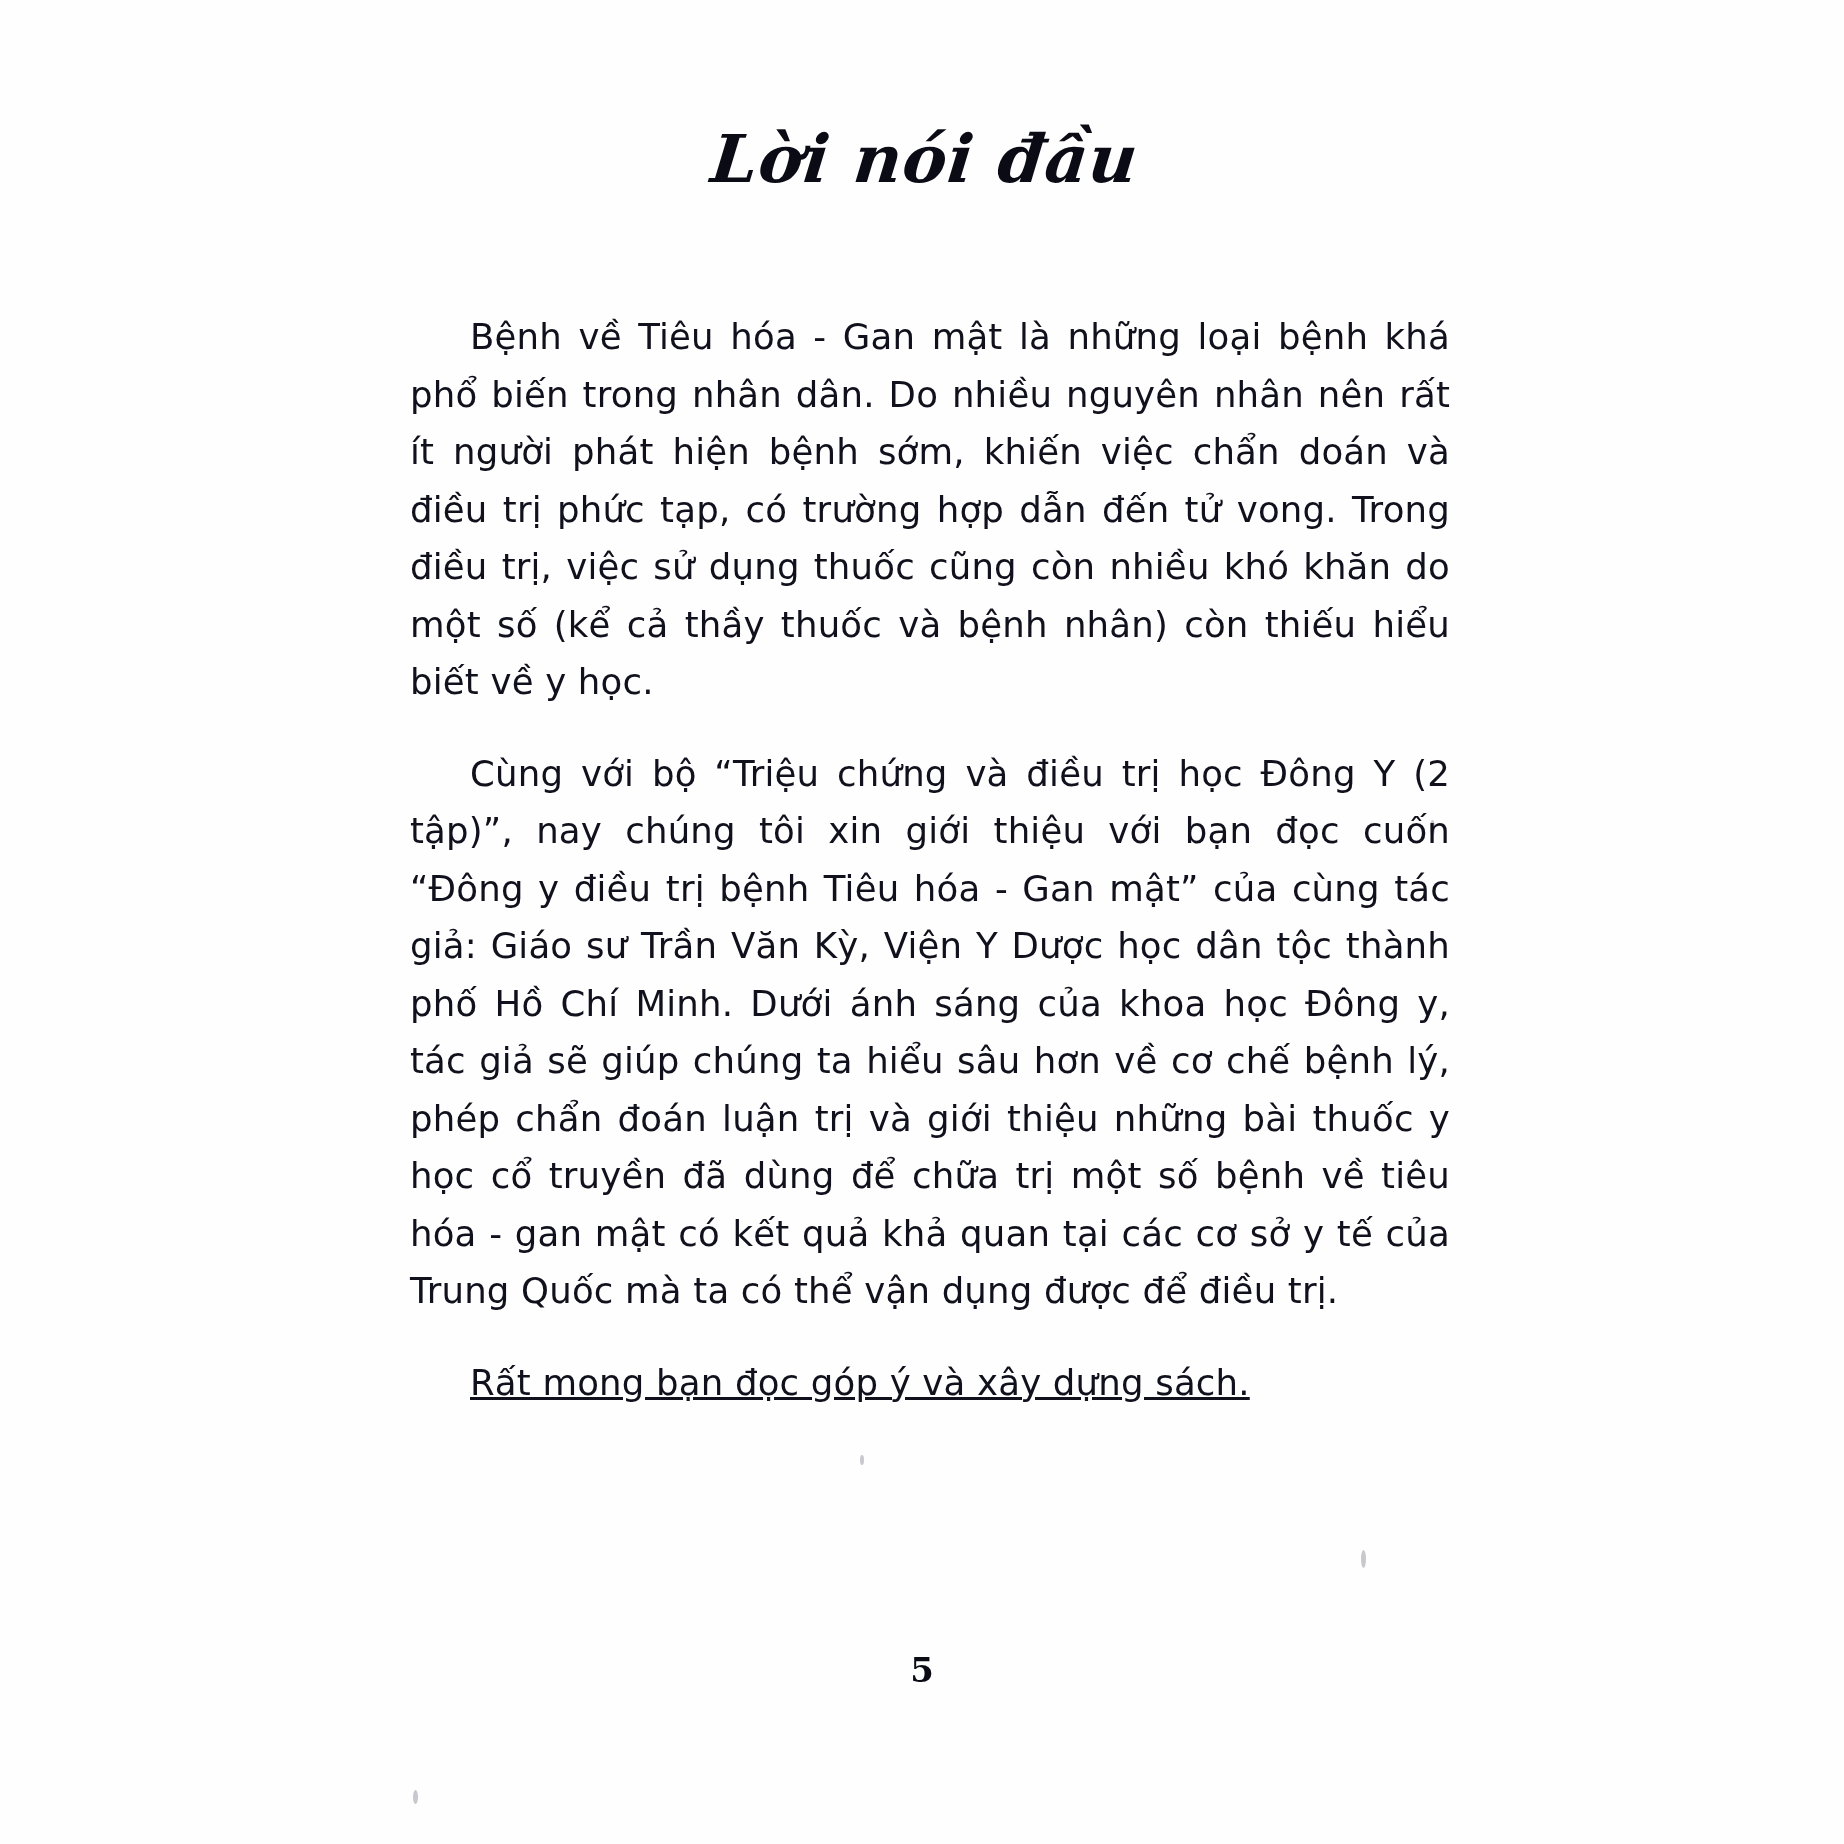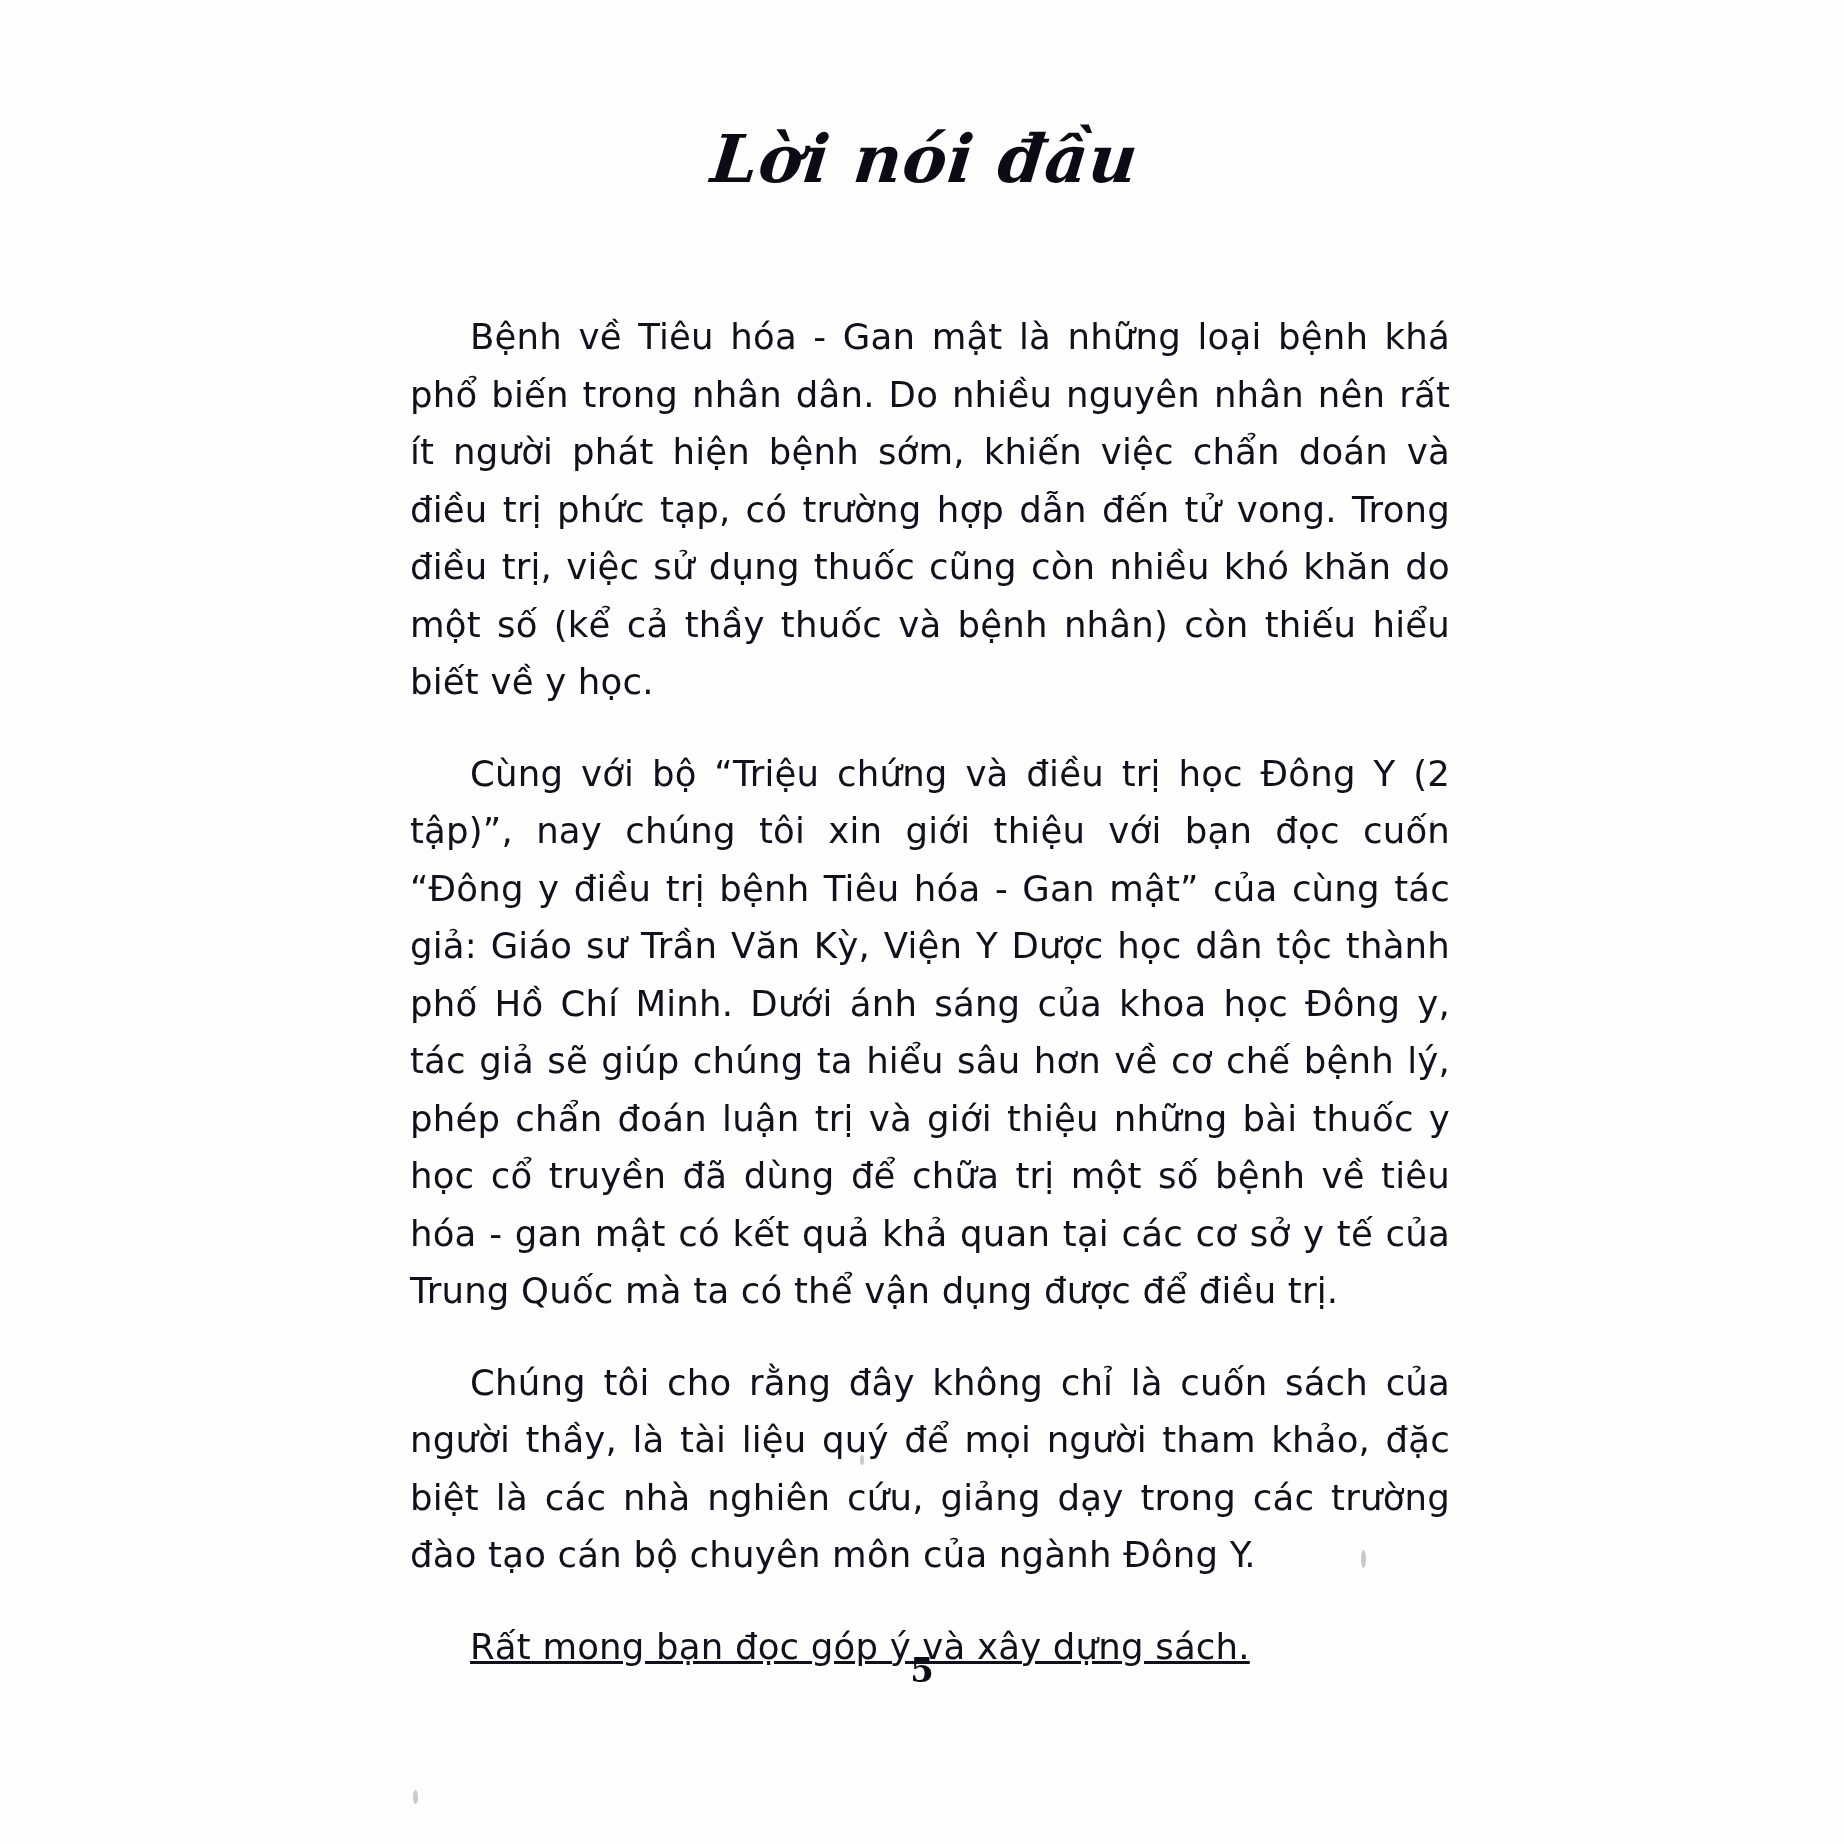--- a/index.html
+++ b/index.html
@@ -88,21 +88,20 @@
   <div class="speck" style="left:413px; top:1790px; width:5px; height:14px;"></div>
   <div class="speck" style="left:860px; top:1455px; width:4px; height:10px;"></div>
 
   <div class="page-inner">
 
     <h1 class="page-title">Lời nói đầu</h1>
 
     <div class="body-text">
       <p>Bệnh về Tiêu hóa - Gan mật là những loại bệnh khá phổ biến trong nhân dân. Do nhiều nguyên nhân nên rất ít người phát hiện bệnh sớm, khiến việc chẩn doán và điều trị phức tạp, có trường hợp dẫn đến tử vong. Trong điều trị, việc sử dụng thuốc cũng còn nhiều khó khăn do một số (kể cả thầy thuốc và bệnh nhân) còn thiếu hiểu biết về y học.</p>
       <p>Cùng với bộ “Triệu chứng và điều trị học Đông Y (2 tập)”, nay chúng tôi xin giới thiệu với bạn đọc cuốn “Đông y điều trị bệnh Tiêu hóa - Gan mật” của cùng tác giả: Giáo sư Trần Văn Kỳ, Viện Y Dược học dân tộc thành phố Hồ Chí Minh. Dưới ánh sáng của khoa học Đông y, tác giả sẽ giúp chúng ta hiểu sâu hơn về cơ chế bệnh lý, phép chẩn đoán luận trị và giới thiệu những bài thuốc y học cổ truyền đã dùng để chữa trị một số bệnh về tiêu hóa - gan mật có kết quả khả quan tại các cơ sở y tế của Trung Quốc mà ta có thể vận dụng được để điều trị.</p>
-      <p>Chúng tôi cho rằng đây không chỉ là cuốn sách của người thầy, là tài liệu quý để mọi người tham khảo, đặc biệt là các nhà nghiên cứu, giảng dạy trong các trường đào tạo cán bộ chuyên môn của ngành Đông Y.</p>
       <p class="closing">Rất mong bạn đọc góp ý và xây dựng sách.</p>
     </div>
 
   </div>
 
   <div class="page-number">5</div>
 
 </div>
 
 </body></html>

